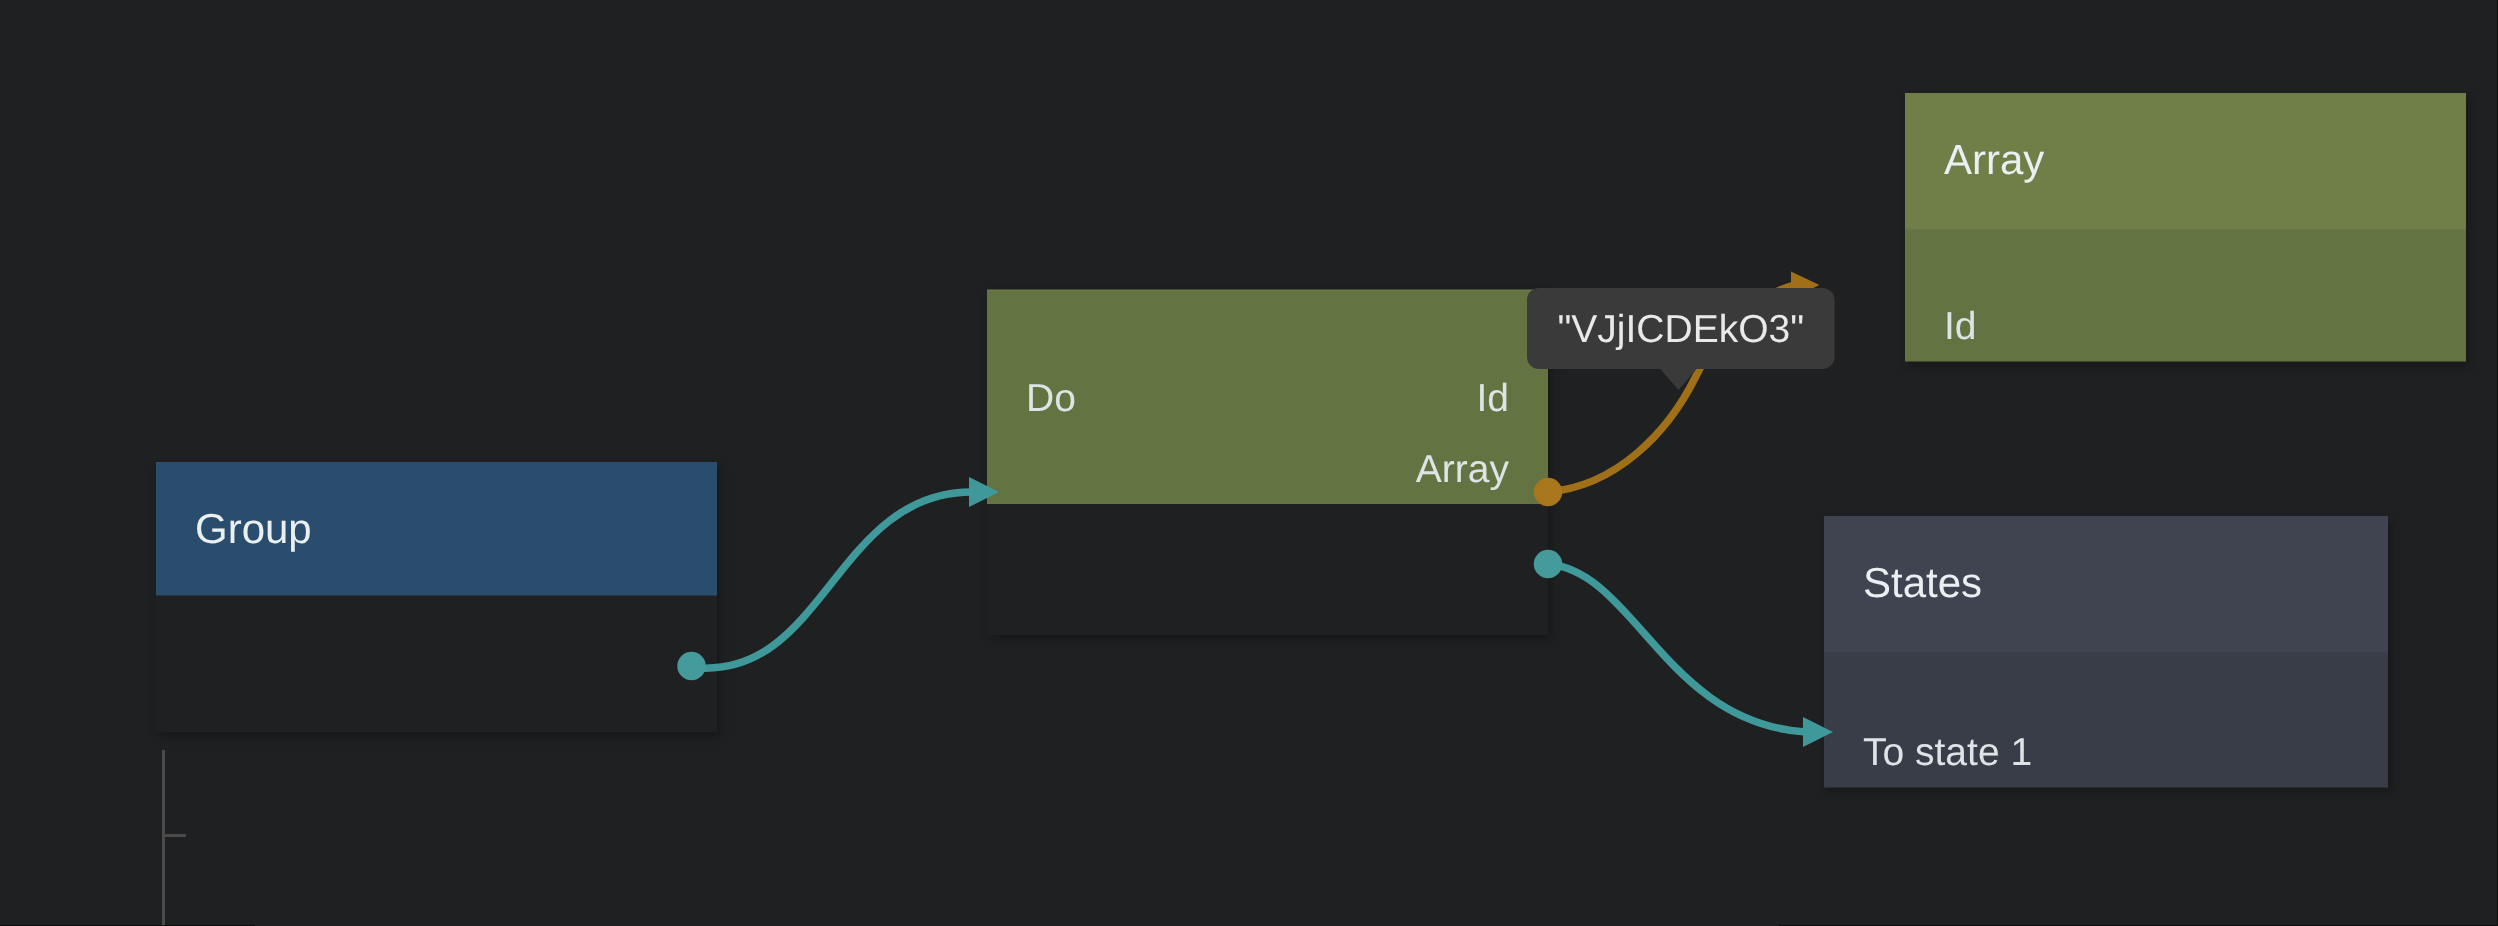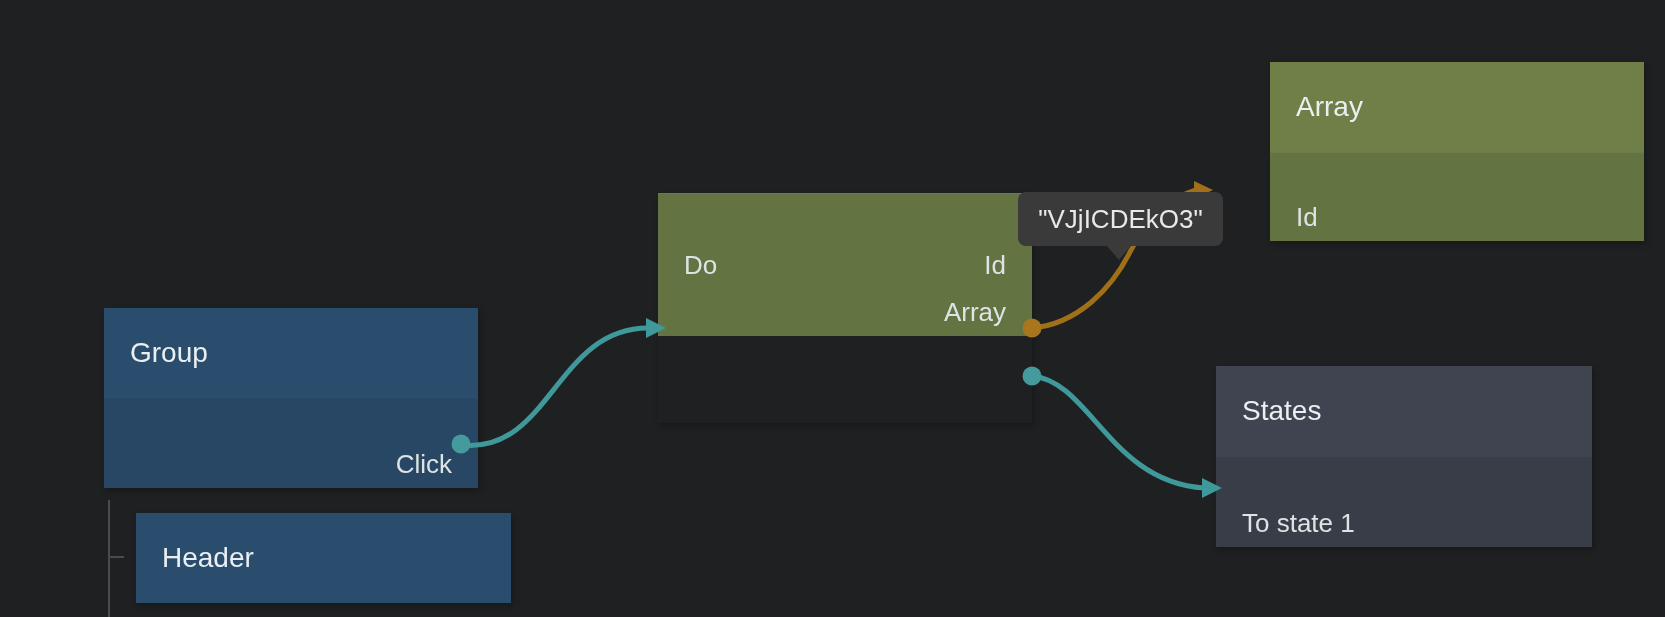--- a/index.html
+++ b/index.html
@@ -71,32 +71,22 @@
 
 <div class="canvas">
 
   <div class="tree-line-v"></div>
   <div class="tree-line-h"></div>
 
   <div class="node blue" style="left:104px;top:308px;width:374px;height:180px">
     <div class="node-header" style="height:89px">
       <span class="node-title">Group</span>
     </div>
-    <div class="node-body" style="height:91px">
-      <div class="port-row out-only">
-        <span class="port-label">Click</span>
-      </div>
-    </div>
   </div>
 
-  <div class="node blue" style="left:136px;top:513px;width:375px;height:90px">
-    <div class="node-header" style="height:90px">
-      <span class="node-title">Header</span>
-    </div>
-  </div>
 
   <div class="node green" style="left:658px;top:193px;width:374px;height:230px">
     <div class="node-body" style="height:143px">
       <div class="port-row both">
         <span class="port-label">Do</span>
         <span class="port-label">Id</span>
       </div>
       <div class="port-row out-only">
         <span class="port-label">Array</span>
       </div>
@@ -107,21 +97,21 @@
     <div class="node-header" style="height:90px">
       <span class="node-title">Array</span>
     </div>
     <div class="node-body" style="height:89px">
       <div class="port-row in-only">
         <span class="port-label">Id</span>
       </div>
     </div>
   </div>
 
-  <div class="node dark" style="left:1216px;top:366px;width:376px;height:181px">
+  <div class="node dark" style="left:1216px;top:344px;width:376px;height:181px">
     <div class="node-header" style="height:90px">
       <span class="node-title">States</span>
     </div>
     <div class="node-body" style="height:91px">
       <div class="port-row in-only">
         <span class="port-label">To state 1</span>
       </div>
     </div>
   </div>
 

